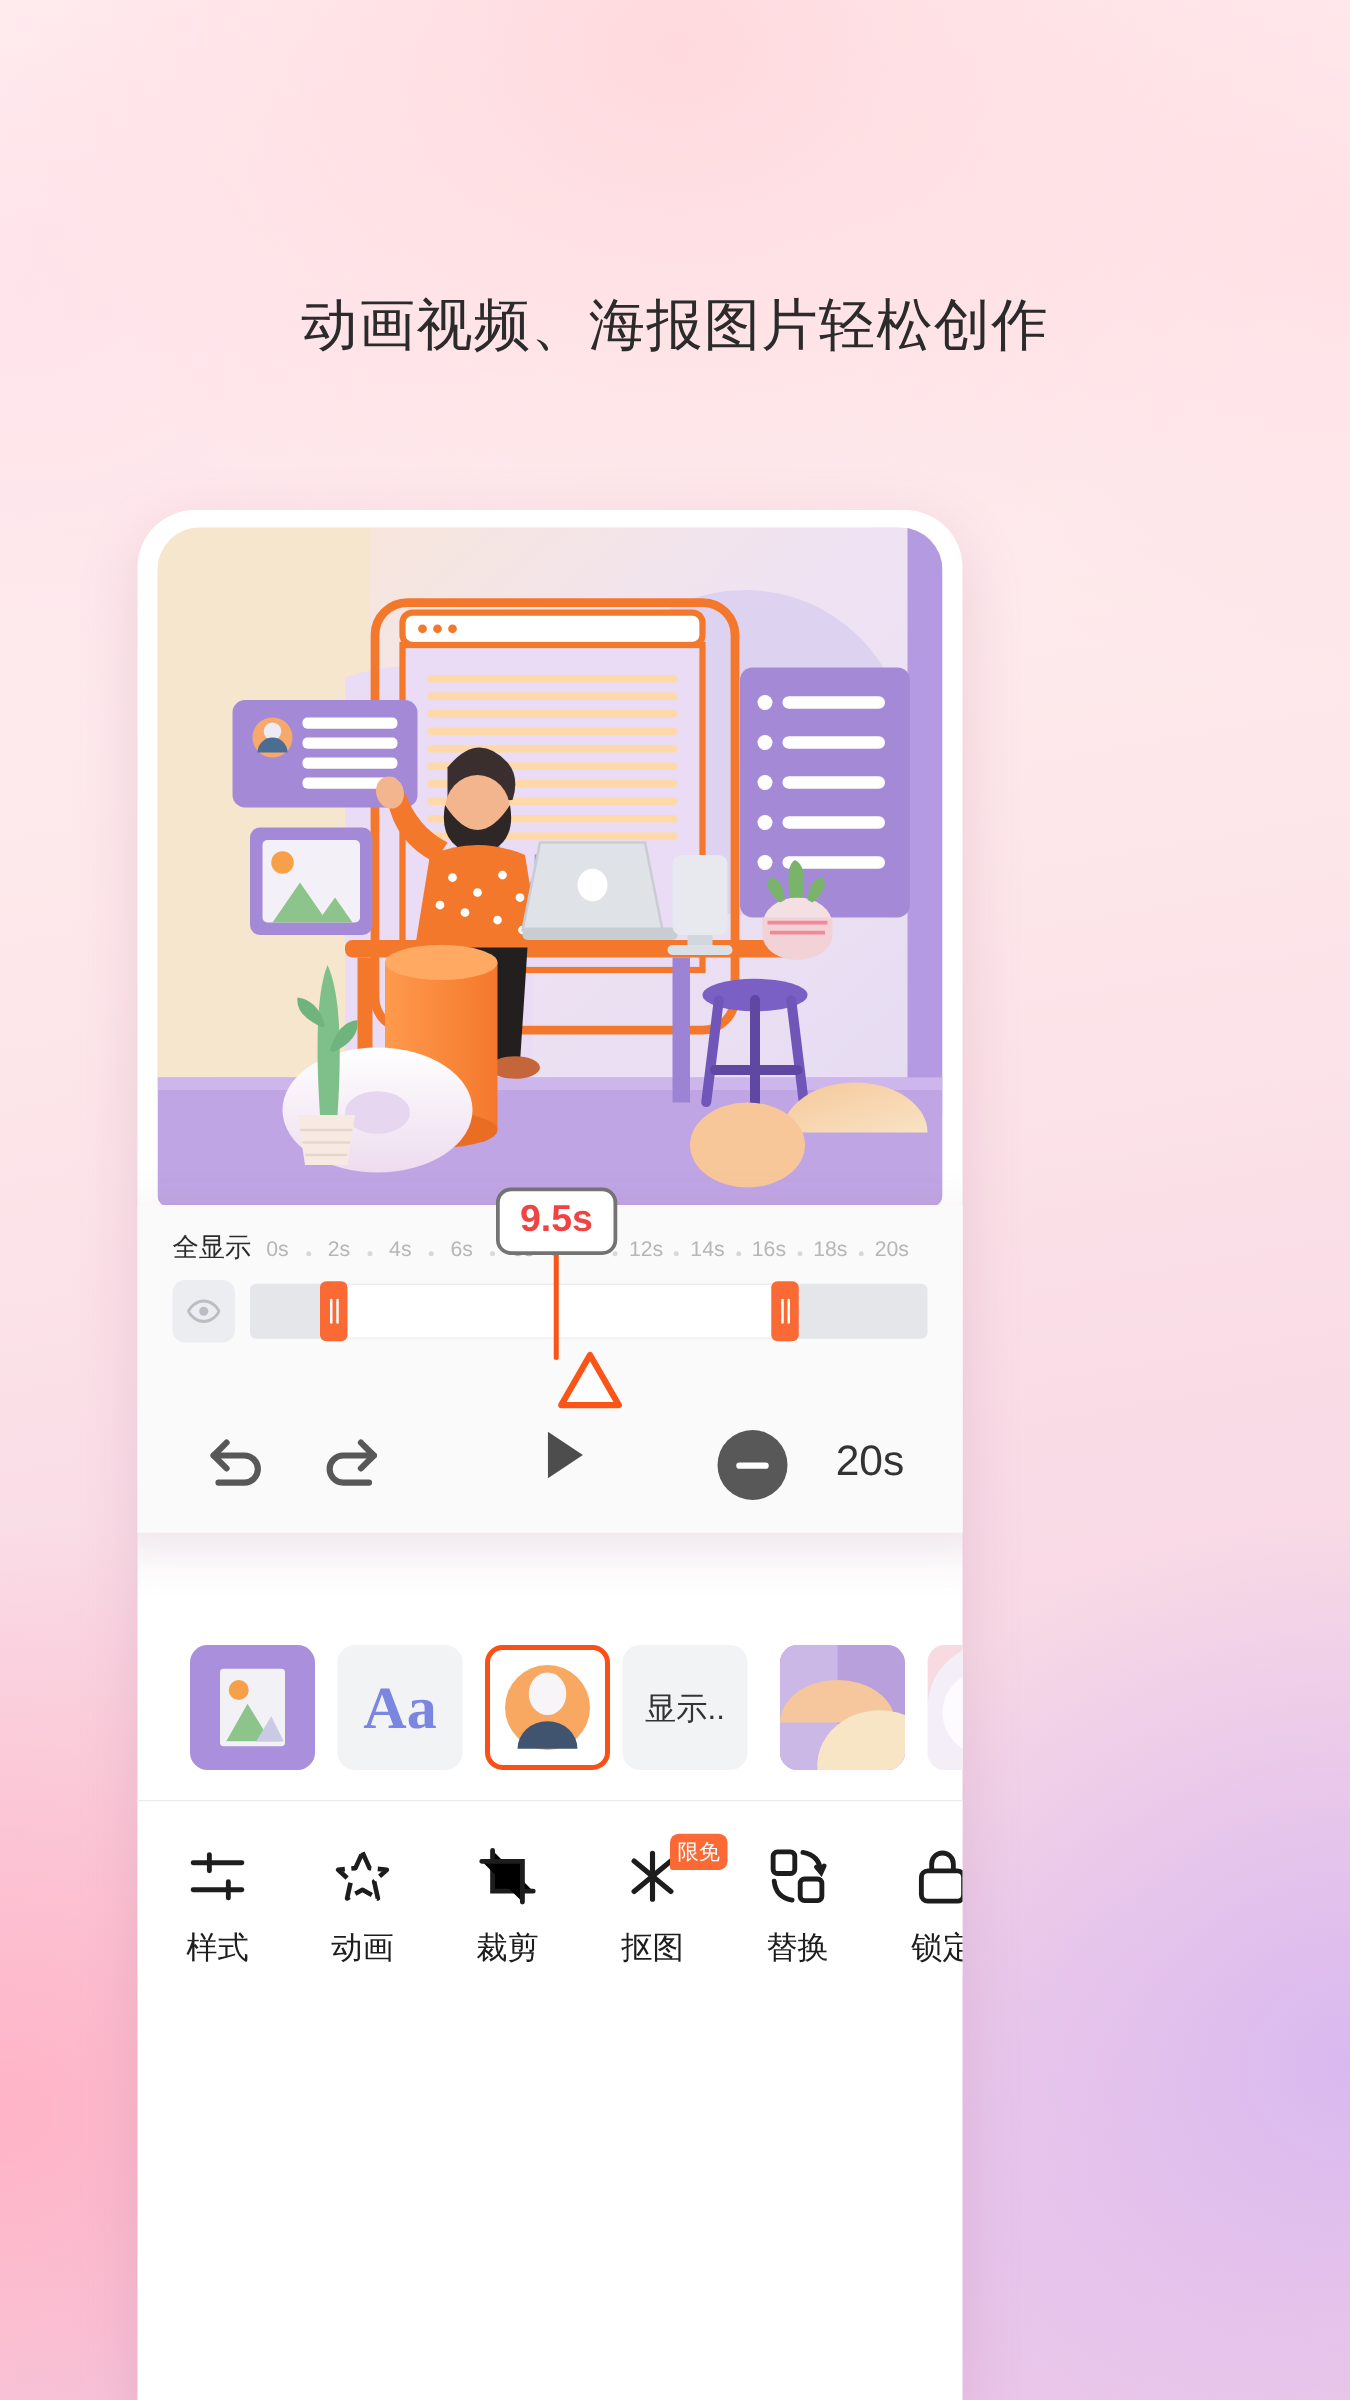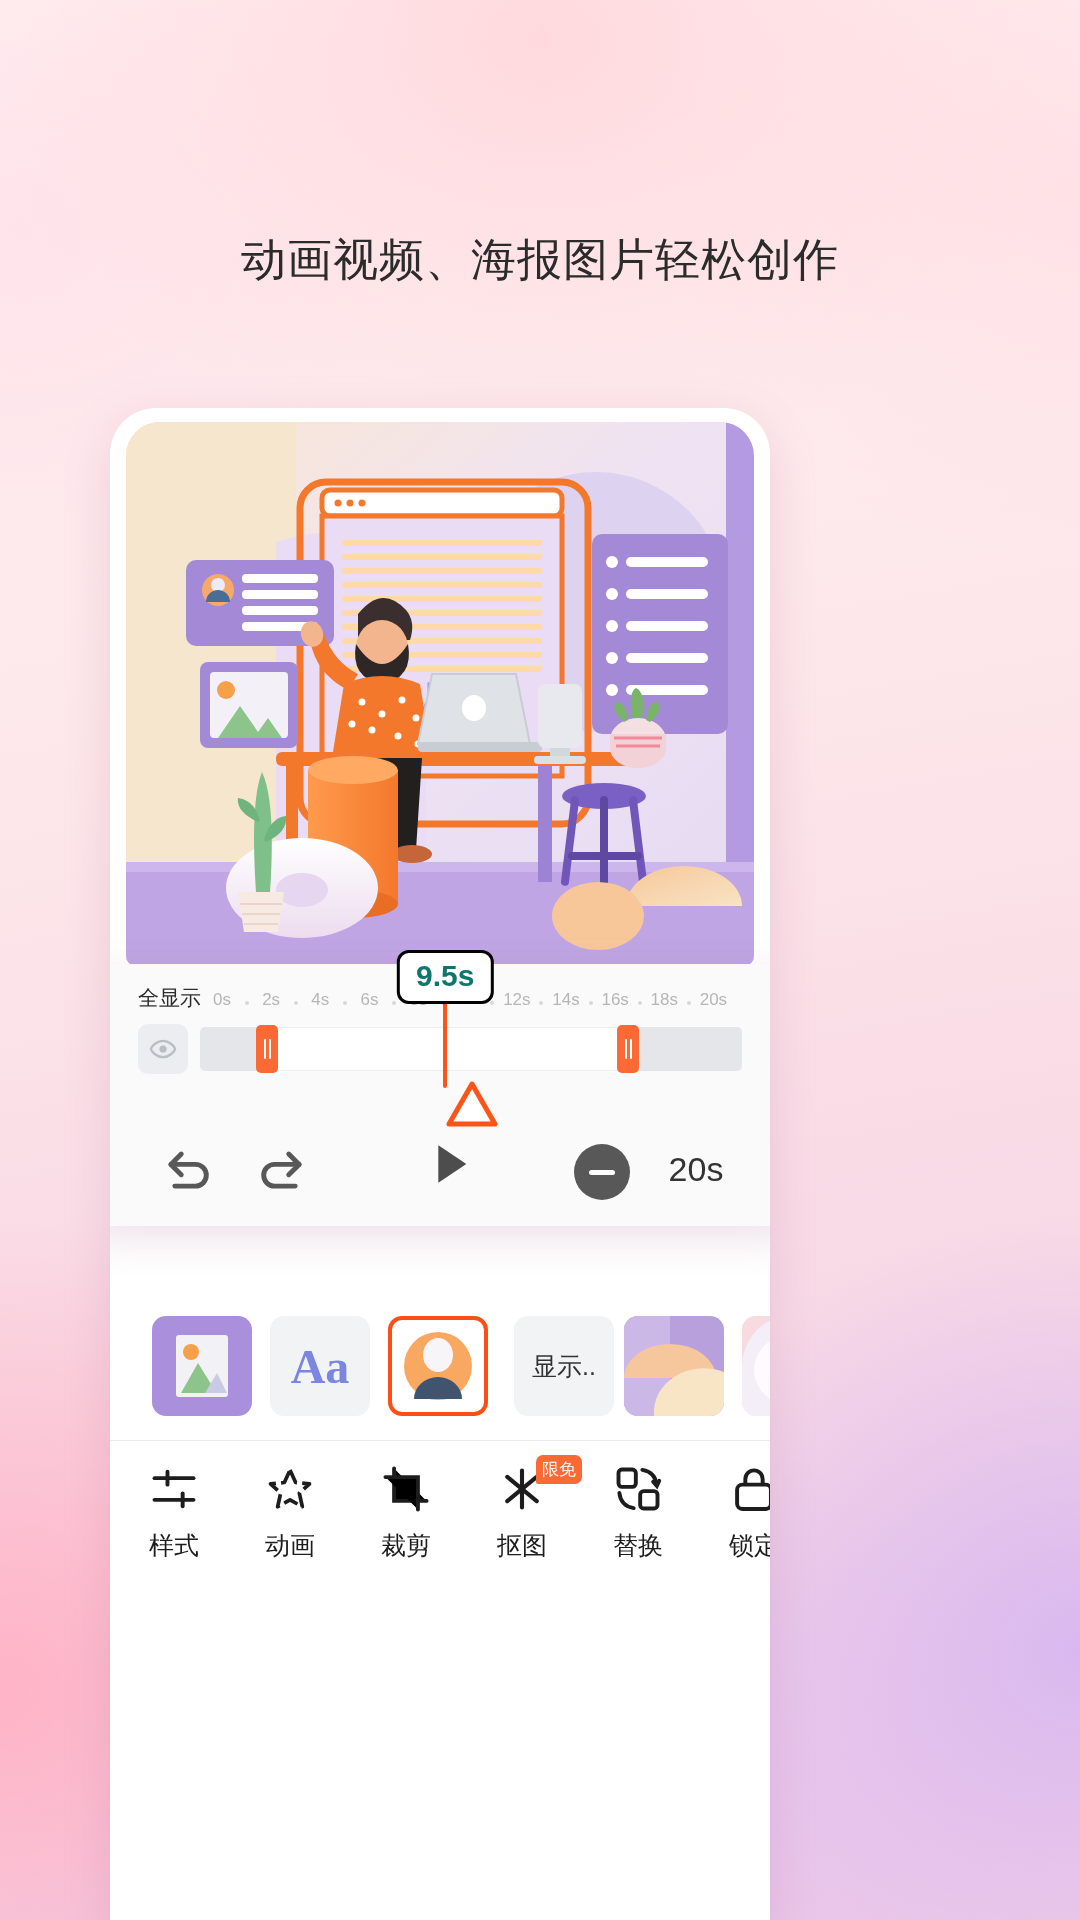--- a/index.html
+++ b/index.html
@@ -108,22 +108,22 @@
     background:#fb6a35; border-radius:5px;
     display:flex; align-items:center; justify-content:center;
     gap:3px;
   }
   .handle i { display:block; width:2px; height:20px; background:#fff; border-radius:1px; }
   .playhead-line {
     position:absolute; width:4px; background:#fb5418; border-radius:2px;
   }
   .time-badge {
     position:absolute;
-    background:#fff; border:3px solid #000000; border-radius:12px;
-    font-size:30px; font-weight:bold; color:#0f766e;
+    background:#fff; border:3px solid #737373; border-radius:12px;
+    font-size:30px; font-weight:bold; color:#ef4444;
     padding:6px 16px 8px;
     white-space:nowrap;
     transform:translateX(-50%);
     z-index:9;
   }
   .playhead-tri {
     position:absolute; z-index:8;
     width:0;height:0;
     transform:translateX(-50%);
   }
@@ -166,21 +166,21 @@
   
   #toolbar {
     position:absolute; left:0; top:1032px; width:660px; height:140px;
     border-top:1px solid #ececec; background:#fff;
   }
   .tool {
     position:absolute; top:22px; width:110px;
     display:flex; flex-direction:column; align-items:center; gap:14px;
     transform:translateX(-50%);
   }
-  .tool-ic { position:relative; width:52px; height:52px; }
+  .tool-ic { position:relative; width:52px; height:52px;margin-top:12px; }
   .tool-lb { font-size:25px; color:#1d1d1d; white-space:nowrap; }
   .badge-free {
     position:absolute; right:-34px; top:-8px;
     background:#fb6a35; color:#fff; font-size:17px;
     padding:3px 6px; border-radius:7px 7px 7px 2px;
     white-space:nowrap;
   }
 </style>
 </head>
 <body>
@@ -440,21 +440,21 @@
         <div class="mat" style="left:160px;">
           <span style="font-family:'Liberation Serif',serif;font-size:48px;font-weight:bold;color:#7b86e0;">Aa</span>
         </div>
         <div class="mat selected" style="left:278px;">
           <svg width="78" height="78" viewBox="0 0 78 78">
             <circle cx="39" cy="39" r="34" fill="#f9a862"></circle>
             <ellipse cx="39" cy="28" rx="15" ry="17" fill="#f7f5f8"></ellipse>
             <path d="M15 72 a24 22 0 0 1 48 0 z" fill="#41546f"></path>
           </svg>
         </div>
-        <div class="mat" style="left:404px;text-align:right;">
+        <div class="mat" style="left:388px;text-align:right;">
           <span class="mat-label">显示..</span>
         </div>
         <div class="mat" style="left:514px;">
           <svg width="100" height="100" viewBox="0 0 100 100">
             <rect width="100" height="100" fill="#b8a0dd"></rect>
             <rect x="0" y="0" width="46" height="100" fill="#cbb8e6"></rect>
             <path d="M0 62 a46 34 0 0 1 92 0 z" fill="#f6c79c"></path>
             <path d="M30 100 a50 44 0 0 1 70 -44 L100 100 Z" fill="#f7e5c6"></path>
           </svg>
         </div>

